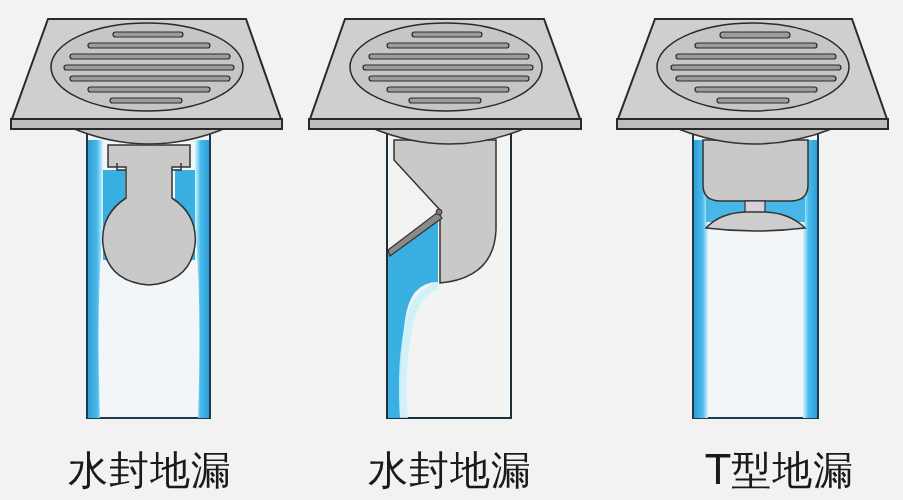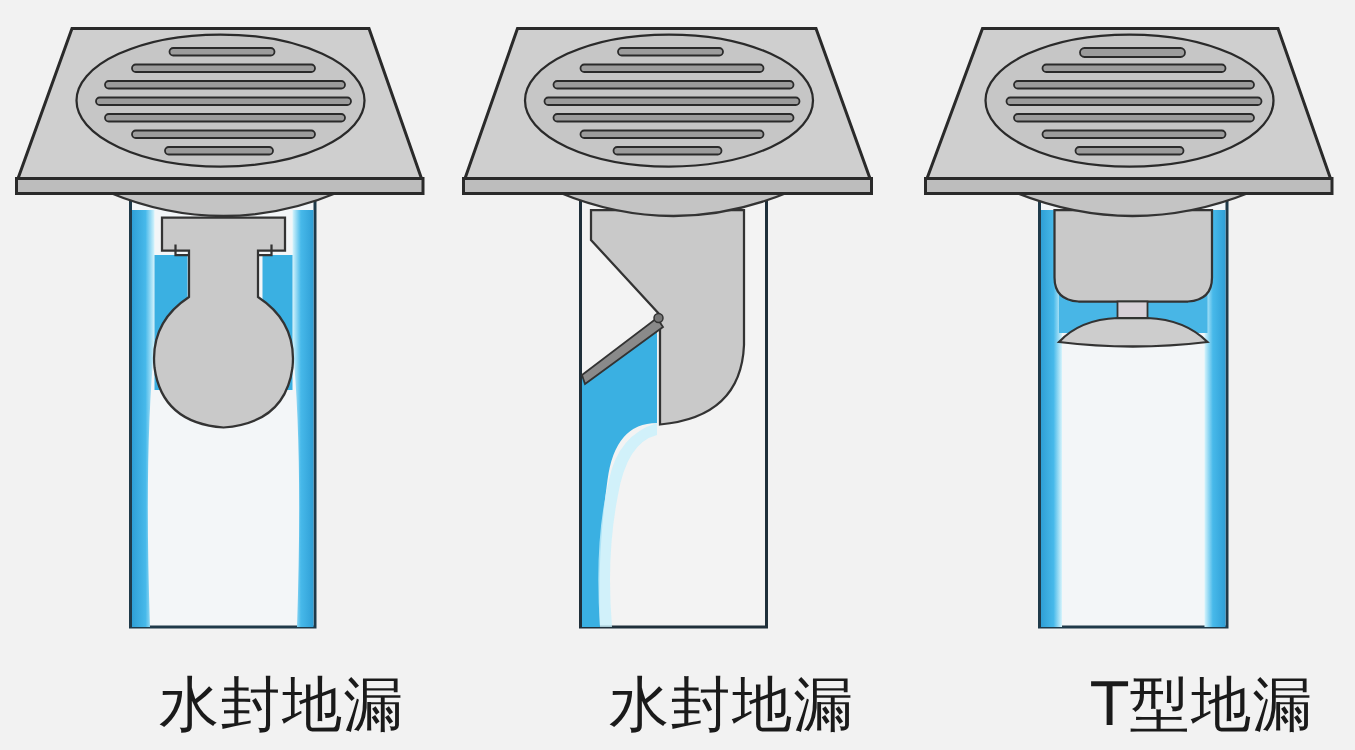--- a/index.html
+++ b/index.html
@@ -6,26 +6,26 @@
   body {
     width: 903px; height: 500px; overflow: hidden;
     background: #f2f2f2;
     font-family: "DejaVu Sans", "Liberation Sans", sans-serif;
     position: relative;
   }
   #stage { position: absolute; left: 0; top: 0; width: 903px; height: 500px; }
   .label {
     position: absolute; top: 444px; height: 52px;
     font-size: 40px; line-height: 52px; color: #1a1a1a;
-    text-align: right; width: 240px; letter-spacing: 1px;
+    text-align: center; width: 240px; letter-spacing: 1px;
     font-family: "DejaVu Sans", sans-serif;
   }
   #label-1 { left: 30px; }
   #label-2 { left: 330px; }
-  #label-3 { left: 636px; }
+  #label-3 { left: 660px; }
 </style>
 </head>
 <body>
 
 <svg id="stage" width="903" height="500" viewBox="0 0 903 500" xmlns="http://www.w3.org/2000/svg">
   <defs>
     <linearGradient id="waterL" x1="0" x2="1" y1="0" y2="0">
       <stop offset="0" stop-color="#2f9fd6"></stop>
       <stop offset="0.6" stop-color="#47b9ea"></stop>
       <stop offset="1" stop-color="#d6f4fc"></stop>

